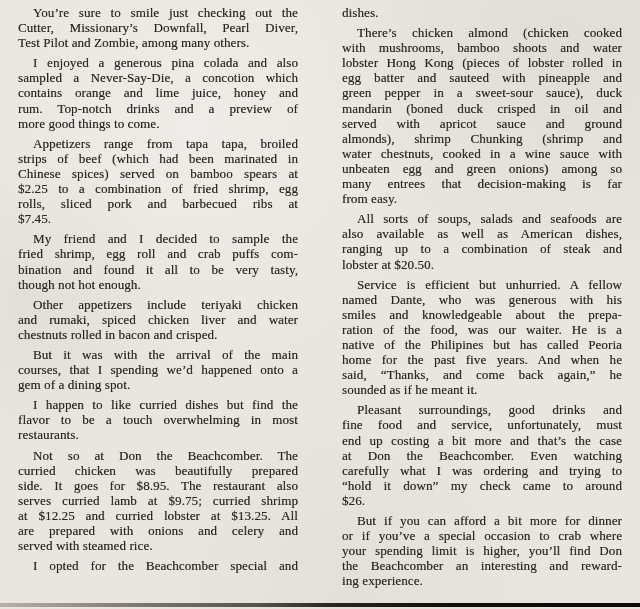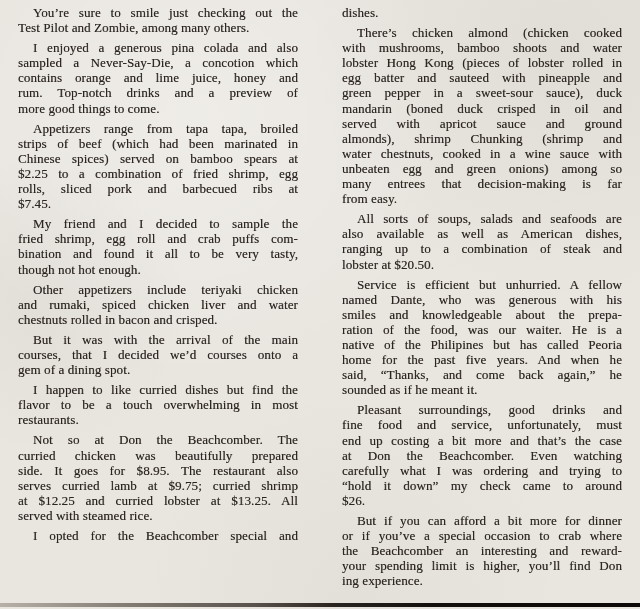--- a/index.html
+++ b/index.html
@@ -66,20 +66,21 @@
   }
 </style>
 </head>
 <body>
 
 <div class="page">
   <div class="columns">
     <div class="column">
         <div class="para">
           <div class="line indented">You’re sure to smile just checking out the</div>
+          <div class="line">Cutter, Missionary’s Downfall, Pearl Diver,</div>
           <div class="line last">Test Pilot and Zombie, among many others.</div>
         </div>
         <div class="para">
           <div class="line indented">I enjoyed a generous pina colada and also</div>
           <div class="line">sampled a Never-Say-Die, a concotion which</div>
           <div class="line">contains orange and lime juice, honey and</div>
           <div class="line">rum. Top-notch drinks and a preview of</div>
           <div class="line last">more good things to come.</div>
         </div>
         <div class="para">
@@ -96,34 +97,35 @@
           <div class="line">bination and found it all to be very tasty,</div>
           <div class="line last">though not hot enough.</div>
         </div>
         <div class="para">
           <div class="line indented">Other appetizers include teriyaki chicken</div>
           <div class="line">and rumaki, spiced chicken liver and water</div>
           <div class="line last">chestnuts rolled in bacon and crisped.</div>
         </div>
         <div class="para">
           <div class="line indented">But it was with the arrival of the main</div>
-          <div class="line">courses, that I decided we’d courses onto a</div>
+          <div class="line">courses, that I spending we’d happened onto a</div>
           <div class="line last">gem of a dining spot.</div>
         </div>
         <div class="para">
           <div class="line indented">I happen to like curried dishes but find the</div>
           <div class="line">flavor to be a touch overwhelming in most</div>
           <div class="line last">restaurants.</div>
         </div>
         <div class="para">
           <div class="line indented">Not so at Don the Beachcomber. The</div>
           <div class="line">curried chicken was beautifully prepared</div>
           <div class="line">side. It goes for $8.95. The restaurant also</div>
           <div class="line">serves curried lamb at $9.75; curried shrimp</div>
           <div class="line">at $12.25 and curried lobster at $13.25. All</div>
+          <div class="line">are prepared with onions and celery and</div>
           <div class="line last">served with steamed rice.</div>
         </div>
         <div class="para">
           <div class="line indented">I opted for the Beachcomber special and</div>
         </div>
       </div>
     <div class="column">
         <div class="para">
           <div class="line last">dishes.</div>
         </div>
@@ -162,20 +164,20 @@
           <div class="line">fine food and service, unfortunately, must</div>
           <div class="line">end up costing a bit more and that’s the case</div>
           <div class="line">at Don the Beachcomber. Even watching</div>
           <div class="line">carefully what I was ordering and trying to</div>
           <div class="line">“hold it down” my check came to around</div>
           <div class="line last">$26.</div>
         </div>
         <div class="para">
           <div class="line indented">But if you can afford a bit more for dinner</div>
           <div class="line">or if you’ve a special occasion to crab where</div>
+          <div class="line">your spending limit is higher, you’ll find Don</div>
           <div class="line">the Beachcomber an interesting and reward-</div>
-          <div class="line">your spending limit is higher, you’ll find Don</div>
           <div class="line last">ing experience.</div>
         </div>
       </div>
   </div>
   <div class="bottom-rule"></div>
 </div>
 
 </body></html>

